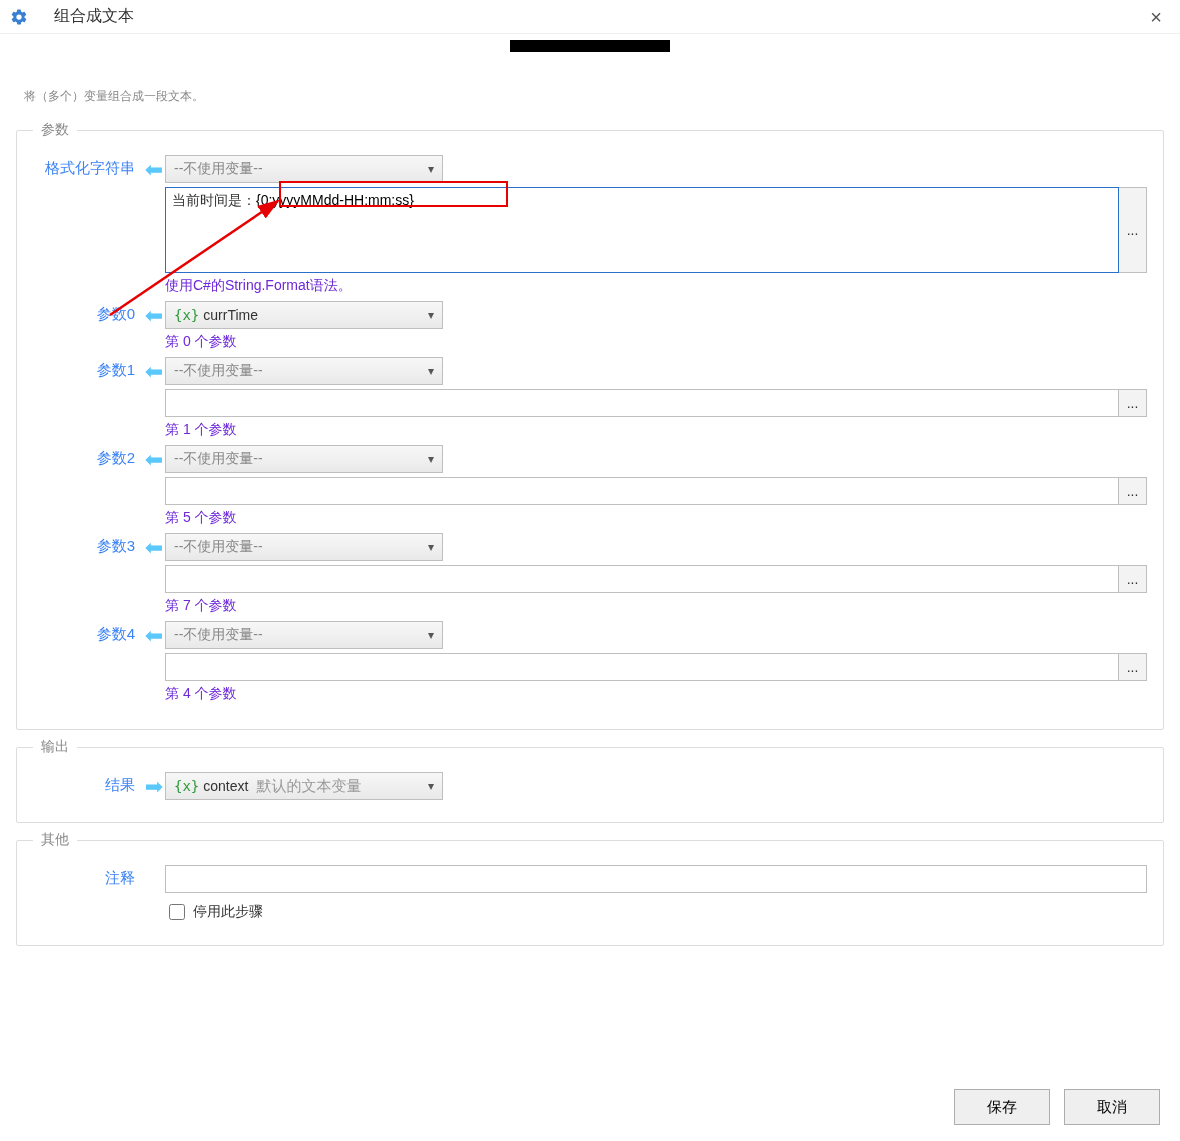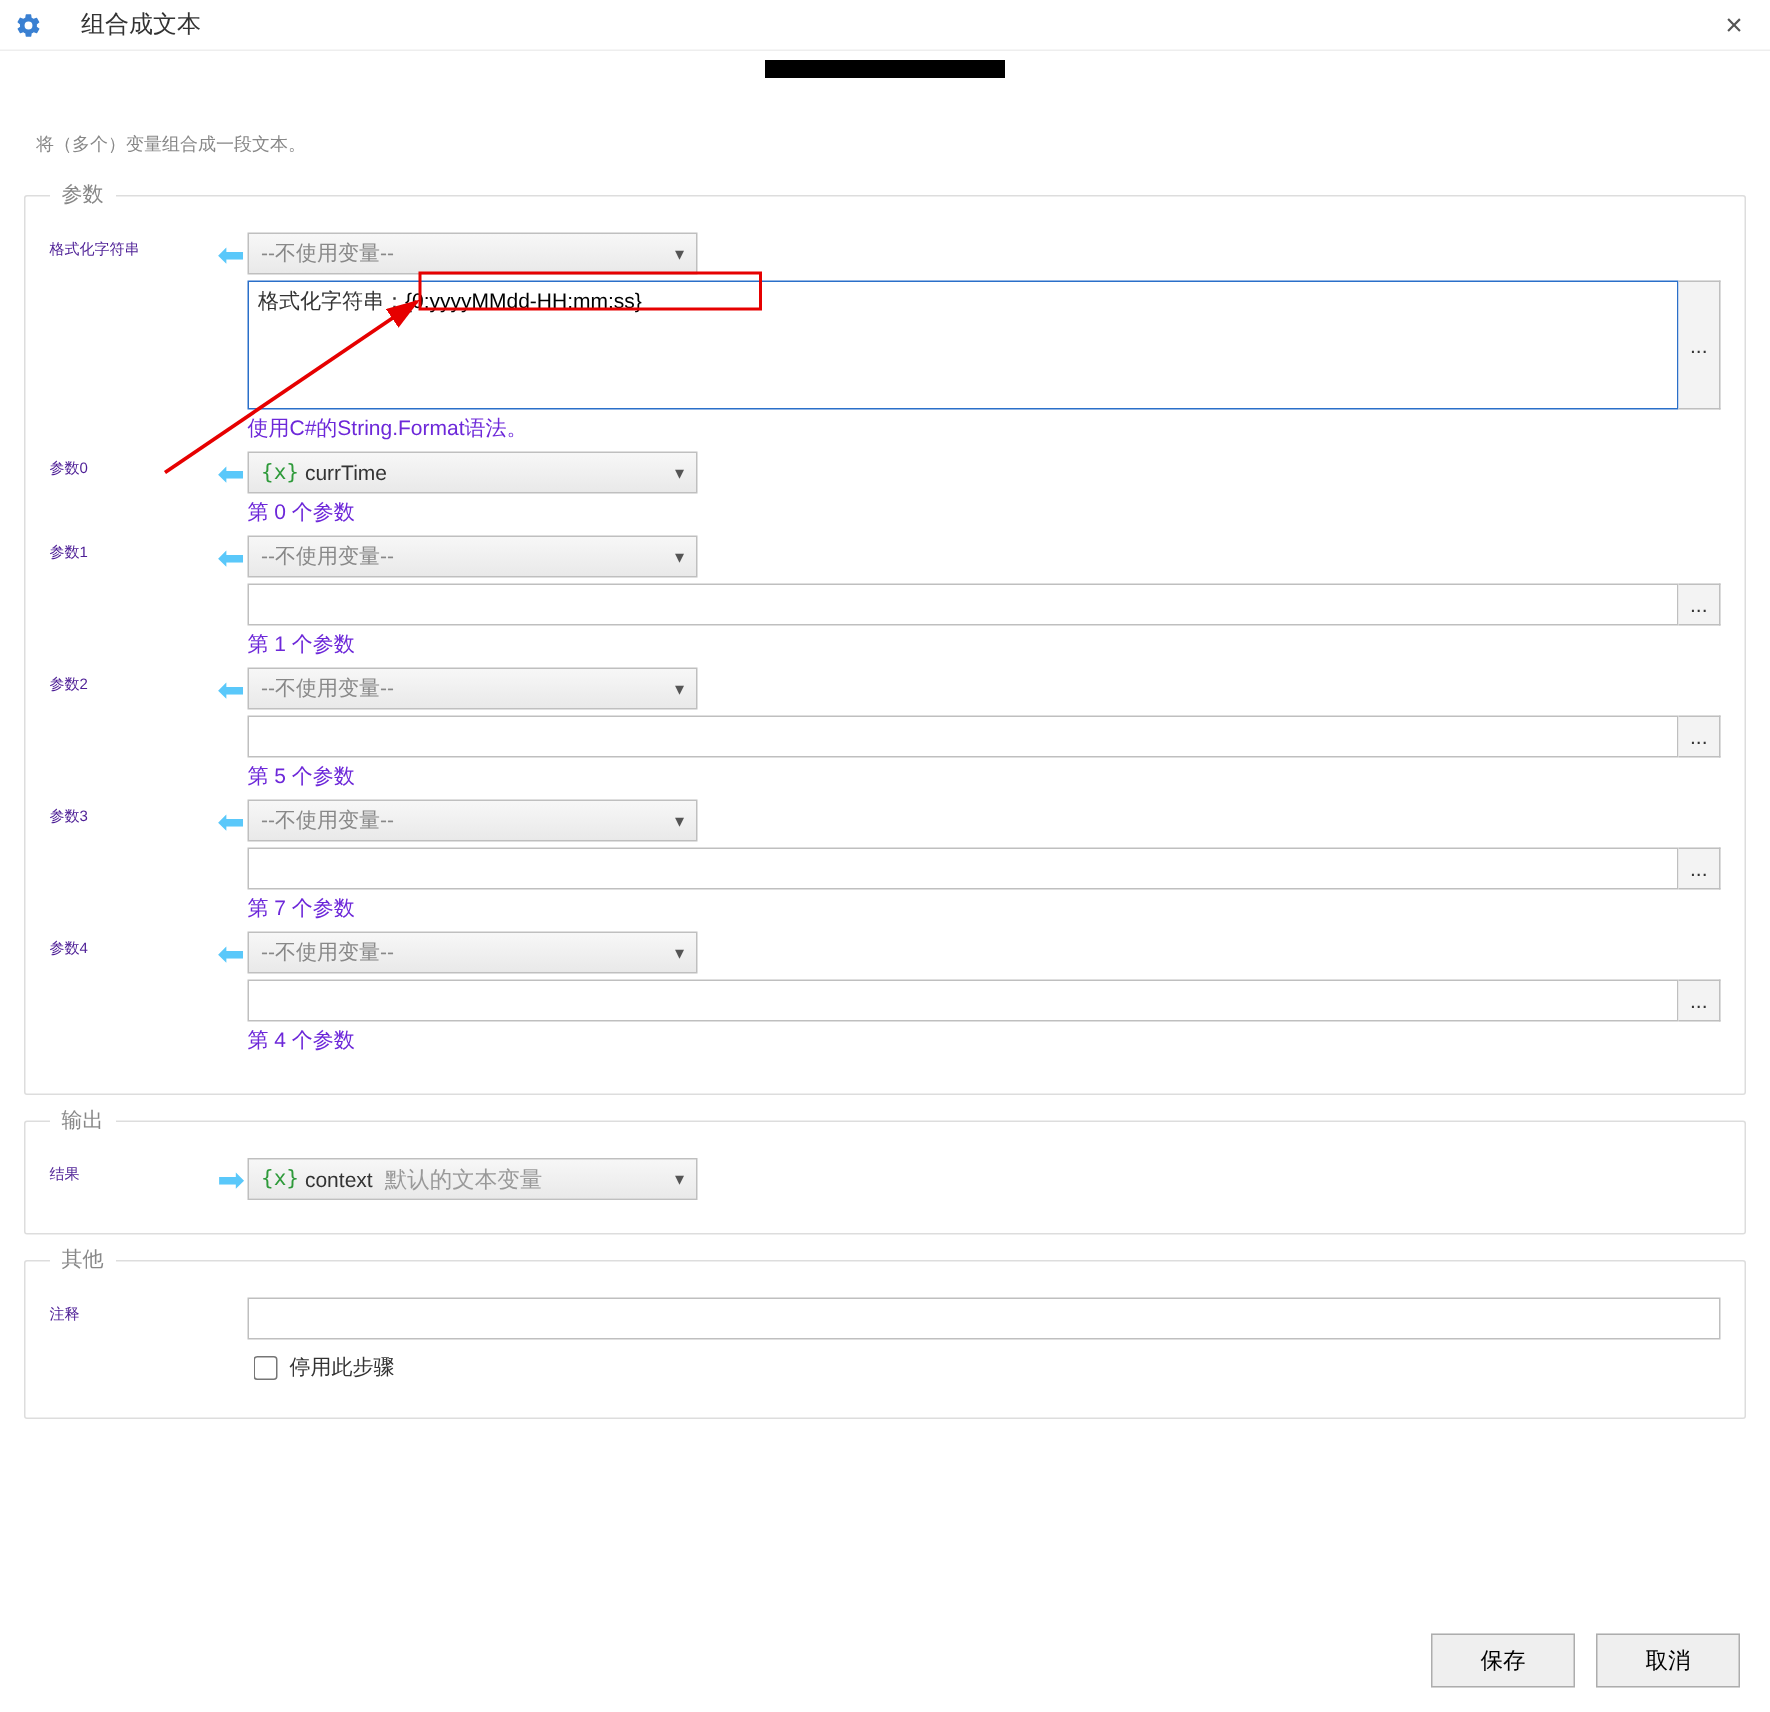--- a/index.html
+++ b/index.html
@@ -55,25 +55,25 @@
     font-size: 14px;
     padding: 0 8px;
   }
   .row {
     display: flex;
     align-items: flex-start;
     margin-bottom: 2px;
   }
   .field-label {
     width: 110px;
-    text-align: left;
+    text-align: right;
     padding-right: 8px;
     padding-top: 4px;
-    color: #4c1d95;
-    font-size: 10px;
+    color: #3b82f6;
+    font-size: 15px;
     flex-shrink:0;
   }
   .arrow-left, .arrow-right {
     width: 22px; height: 26px;
     display: inline-flex;
     align-items: center;
     justify-content: center;
     font-size: 22px;
     line-height:1;
     flex-shrink:0;
@@ -82,21 +82,21 @@
   .arrow-left { color:#5ac8fa; }
   .arrow-right { color:#5ac8fa; }
   .field-body { flex:1; }
   .var-select {
     border: 1px solid #bfbfbf;
     background: linear-gradient(#f7f7f7,#e9e9e9);
     height: 28px;
     display: flex;
     align-items: center;
     padding: 0 8px;
-    width: 300px;
+    width: 278px;
     position: relative;
     cursor: pointer;
   }
   .var-select .caret {
     position:absolute; right:8px; top:50%; transform:translateY(-50%);
     font-size:12px; color:#555;
   }
   .var-select .placeholder { color:#888; }
   .var-x { color:#2e9a3a; font-family: Consolas, monospace; margin-right:4px;}
   .var-name { color:#333; }
@@ -186,21 +186,21 @@
   <div class="row param-block">
     <div class="field-label">格式化字符串</div>
     <div class="arrow-left">⬅</div>
     <div class="field-body">
       <div class="var-select">
         <span class="placeholder">--不使用变量--</span>
         <span class="caret">▾</span>
       </div>
       <div class="textbox-row">
         <div class="textbox multiline">
-          <span class="format-text-prefix">格式化字符串：</span><span class="format-text-pattern">{0:yyyyMMdd-HH:mm:ss}</span>
+          <span class="format-text-prefix">当前时间是：</span><span class="format-text-pattern">{0:yyyyMMdd-HH:mm:ss}</span>
         </div>
         <div class="more-btn">...</div>
       </div>
       <div class="hint">使用C#的String.Format语法。</div>
     </div>
   </div>
 
   <div id="params-container">
       <div class="row param-block">
         <div class="field-label">参数0</div>

